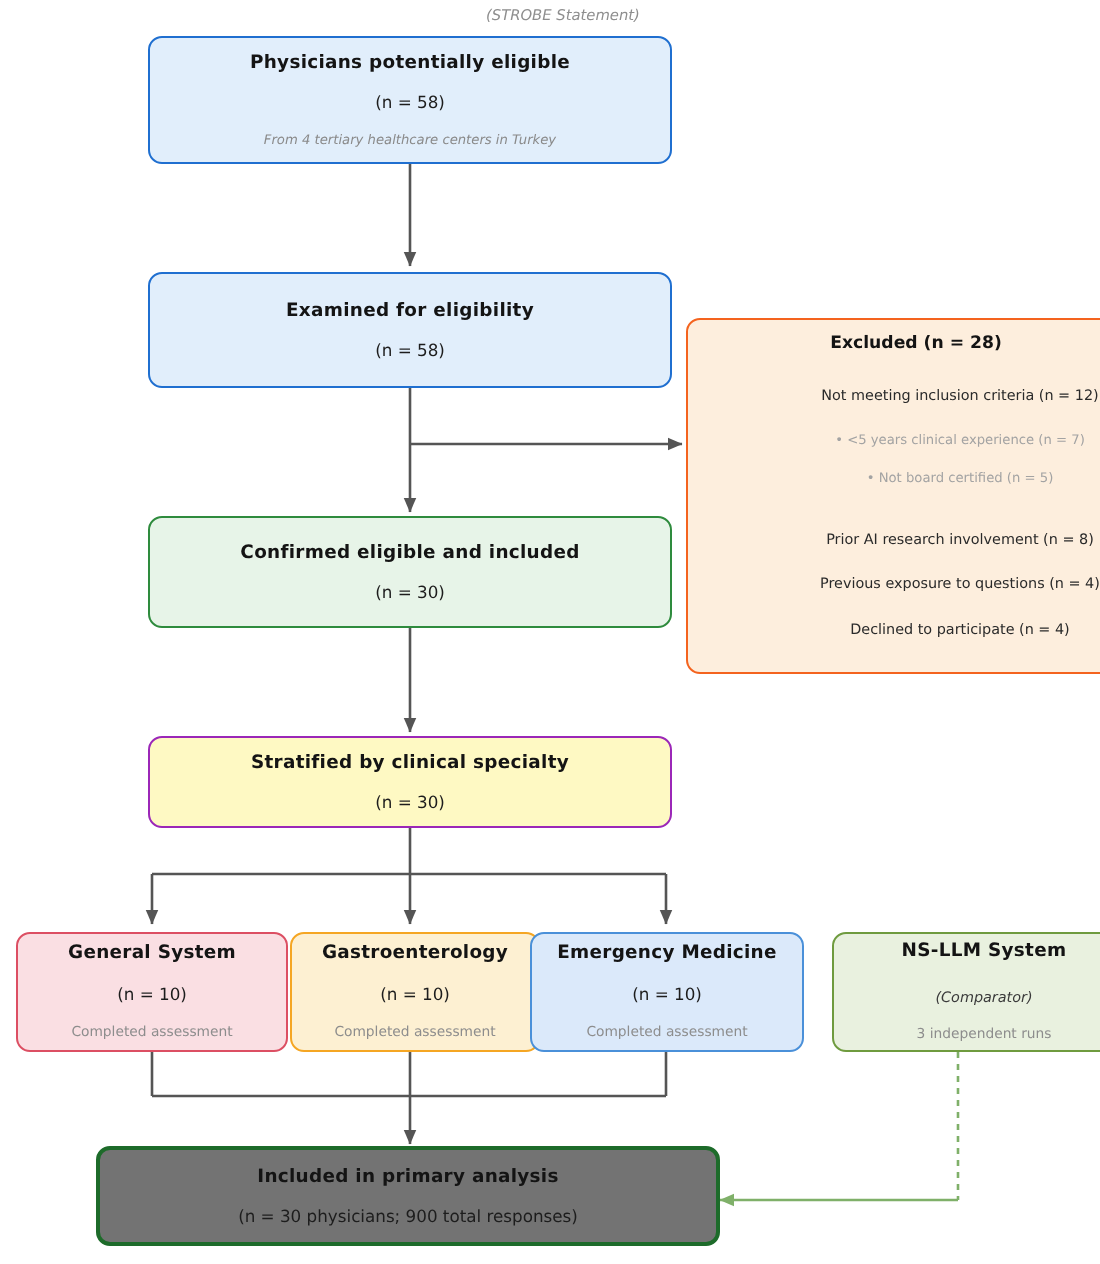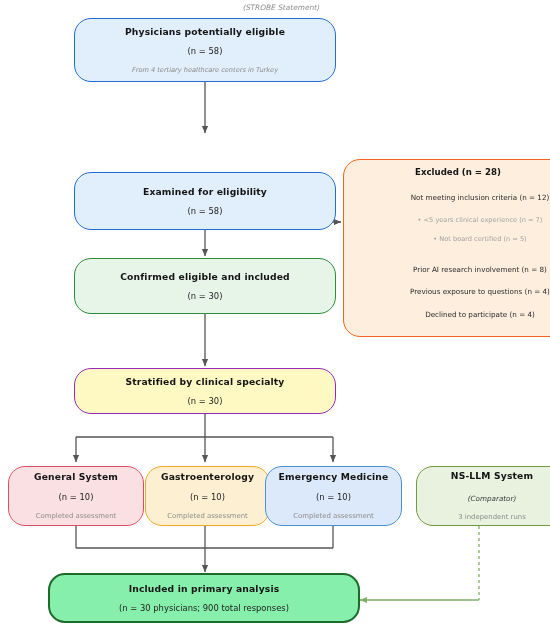--- a/index.html
+++ b/index.html
@@ -22,21 +22,21 @@
     position: absolute;
     left: 0;
     top: 0;
     width: 550px;
     height: 632px;
     pointer-events: none;
   }
   .node {
     position: absolute;
     box-sizing: border-box;
-    border-radius: 17px;
+    border-radius: 7px;
     border-width: 1.6px;
     border-style: solid;
     display: flex;
     flex-direction: column;
     align-items: center;
     justify-content: center;
     text-align: center;
     padding: 4px 8px;
   }
   .n-title {
@@ -142,21 +142,21 @@
   </svg>
 
   <div class="caption" style="left:243px; top:3px;">(STROBE Statement)</div>
 
   <div class="node" style="left:74px; top:18px; width:262px; height:64px; border-color:#1f6fd0; background:#e1eefb;">
     <div class="n-title">Physicians potentially eligible</div>
     <div class="n-count">(n = 58)</div>
     <div class="n-note">From 4 tertiary healthcare centers in Turkey</div>
   </div>
 
-  <div class="node" style="left:74px; top:136px; width:262px; height:58px; border-color:#1f6fd0; background:#e1eefb;margin-top:36px;">
+  <div class="node" style="left:74px; top:136px; width:262px; height:58px; border-color:#1f6fd0; background:#e1eefb;">
     <div class="n-title">Examined for eligibility</div>
     <div class="n-count">(n = 58)</div>
   </div>
 
   <div class="node excl" style="left:343px; top:159px; width:230px; height:178px; border-color:#f4631e; background:#fdeedd;justify-content:flex-end;">
     <div class="excl-title">Excluded (n = 28)</div>
     <div class="excl-line">Not meeting inclusion criteria (n = 12)</div>
     <div class="excl-line sub">• &lt;5 years clinical experience (n = 7)</div>
     <div class="excl-line sub">• Not board certified (n = 5)</div>
     <div class="excl-line gap">Prior AI research involvement (n = 8)</div>
@@ -191,18 +191,18 @@
     <div class="n-count">(n = 10)</div>
     <div class="n-sub">Completed assessment</div>
   </div>
 
   <div class="node" style="left:416px; top:466px; width:152px; height:60px; border-color:#6f9b3f; background:#e9f1df;">
     <div class="n-title">NS-LLM System</div>
     <div class="n-note" style="margin-top:12px; color:#3a3a3a; font-size:7.2px;">(Comparator)</div>
     <div class="n-sub">3 independent runs</div>
   </div>
 
-  <div class="node" style="left:48px; top:573px; width:312px; height:50px; border-color:#1d6b2a; border-width:2px; background:#86efac;">
+  <div class="node" style="left:48px; top:573px; width:312px; height:50px; border-color:#1d6b2a; border-width:2px; background:#737373;">
     <div class="n-title">Included in primary analysis</div>
     <div class="n-count">(n = 30 physicians; 900 total responses)</div>
   </div>
 
 </div>
 
 </body></html>

